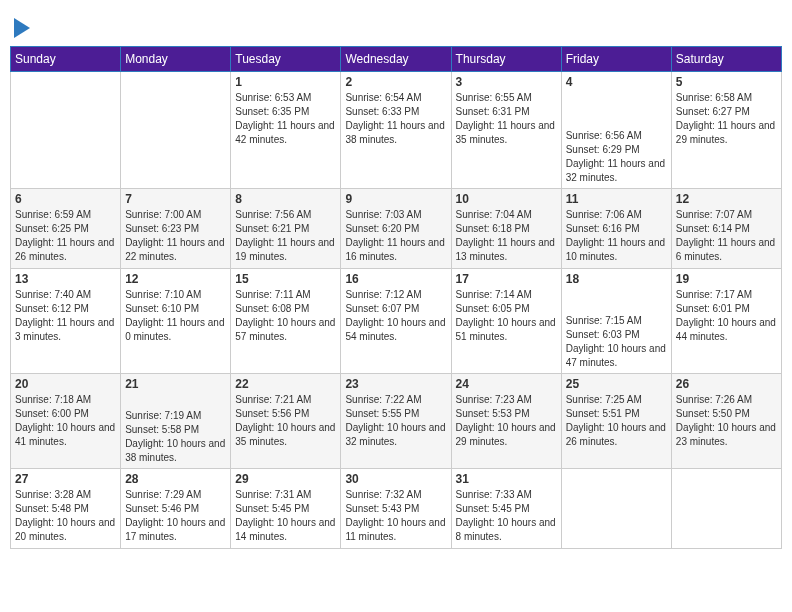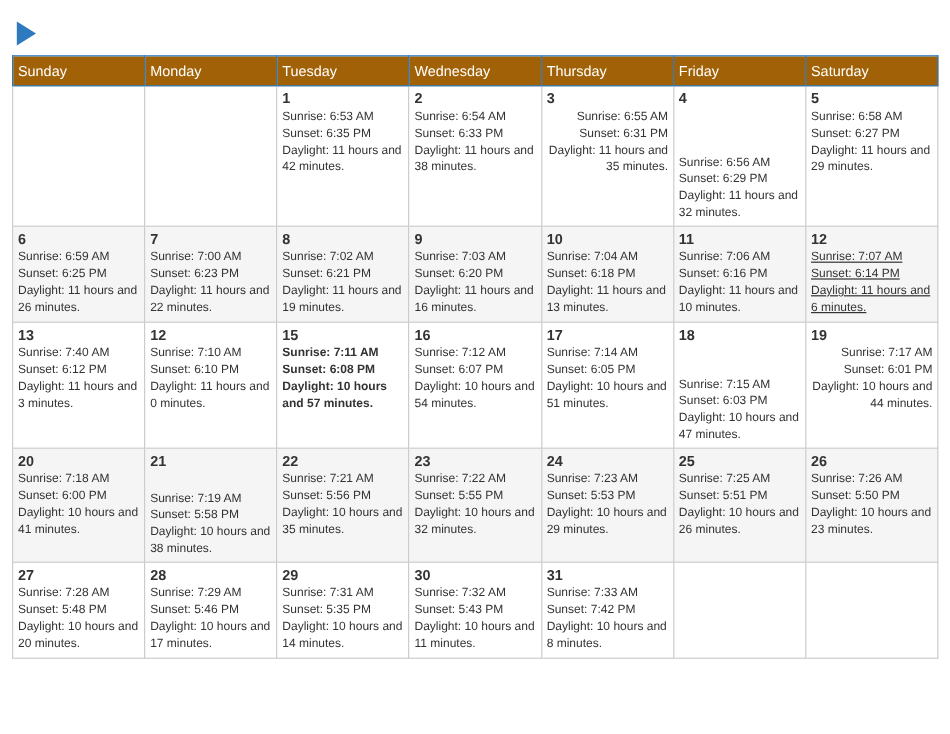--- a/index.html
+++ b/index.html
@@ -53,21 +53,21 @@
       font-size: 14px;
       color: #555;
       margin-top: 2px;
     }
     .calendar {
       width: 100%;
       border-collapse: collapse;
       font-size: 10px;
     }
     .calendar th {
-      background: #a16207;
+      background: #4c1d95;
       color: #fff;
       padding: 5px 4px;
       text-align: left;
       font-size: 12px;
       font-weight: normal;
       border: 1px solid #2e7abf;
     }
     .calendar td {
       border: 1px solid #ccc;
       vertical-align: top;
@@ -139,21 +139,21 @@
 Daylight: 11 hours and 42 minutes.</div>
         </td>
         <td>
           <div class="day-number">2</div>
           <div class="day-info" style="white-space: pre-line;">Sunrise: 6:54 AM
 Sunset: 6:33 PM
 Daylight: 11 hours and 38 minutes.</div>
         </td>
         <td>
           <div class="day-number">3</div>
-          <div class="day-info" style="white-space: pre-line; text-align: right;">Sunrise: 6:55 AM
+          <div class="day-info" style="white-space: pre-line;">Sunrise: 6:55 AM
 Sunset: 6:31 PM
 Daylight: 11 hours and 35 minutes.</div>
         </td>
         <td>
           <div class="day-number">4</div>
           <div class="day-info" style="white-space: pre-line; margin-top: 40px;">Sunrise: 6:56 AM
 Sunset: 6:29 PM
 Daylight: 11 hours and 32 minutes.</div>
         </td>
         <td>
@@ -171,21 +171,21 @@
 Daylight: 11 hours and 26 minutes.</div>
         </td>
         <td>
           <div class="day-number">7</div>
           <div class="day-info" style="white-space: pre-line;">Sunrise: 7:00 AM
 Sunset: 6:23 PM
 Daylight: 11 hours and 22 minutes.</div>
         </td>
         <td>
           <div class="day-number">8</div>
-          <div class="day-info" style="white-space: pre-line;">Sunrise: 7:02 AM
+          <div class="day-info" style="white-space: pre-line;">Sunrise: 7:56 AM
 Sunset: 6:21 PM
 Daylight: 11 hours and 19 minutes.</div>
         </td>
         <td>
           <div class="day-number">9</div>
           <div class="day-info" style="white-space: pre-line;">Sunrise: 7:03 AM
 Sunset: 6:20 PM
 Daylight: 11 hours and 16 minutes.</div>
         </td>
         <td>
@@ -195,41 +195,41 @@
 Daylight: 11 hours and 13 minutes.</div>
         </td>
         <td>
           <div class="day-number">11</div>
           <div class="day-info" style="white-space: pre-line;">Sunrise: 7:06 AM
 Sunset: 6:16 PM
 Daylight: 11 hours and 10 minutes.</div>
         </td>
         <td>
           <div class="day-number">12</div>
-          <div class="day-info" style="white-space: pre-line; text-decoration: underline;">Sunrise: 7:07 AM
+          <div class="day-info" style="white-space: pre-line;">Sunrise: 7:07 AM
 Sunset: 6:14 PM
 Daylight: 11 hours and 6 minutes.</div>
         </td>
       </tr>
       <tr>
         <td>
           <div class="day-number">13</div>
           <div class="day-info" style="white-space: pre-line;">Sunrise: 7:40 AM
 Sunset: 6:12 PM
 Daylight: 11 hours and 3 minutes.</div>
         </td>
         <td>
           <div class="day-number">12</div>
           <div class="day-info" style="white-space: pre-line;">Sunrise: 7:10 AM
 Sunset: 6:10 PM
 Daylight: 11 hours and 0 minutes.</div>
         </td>
         <td>
           <div class="day-number">15</div>
-          <div class="day-info" style="white-space: pre-line; font-weight: bold;">Sunrise: 7:11 AM
+          <div class="day-info" style="white-space: pre-line;">Sunrise: 7:11 AM
 Sunset: 6:08 PM
 Daylight: 10 hours and 57 minutes.</div>
         </td>
         <td>
           <div class="day-number">16</div>
           <div class="day-info" style="white-space: pre-line;">Sunrise: 7:12 AM
 Sunset: 6:07 PM
 Daylight: 10 hours and 54 minutes.</div>
         </td>
         <td>
@@ -239,21 +239,21 @@
 Daylight: 10 hours and 51 minutes.</div>
         </td>
         <td>
           <div class="day-number">18</div>
           <div class="day-info" style="white-space: pre-line; margin-top: 28px;">Sunrise: 7:15 AM
 Sunset: 6:03 PM
 Daylight: 10 hours and 47 minutes.</div>
         </td>
         <td>
           <div class="day-number">19</div>
-          <div class="day-info" style="white-space: pre-line; text-align: right;">Sunrise: 7:17 AM
+          <div class="day-info" style="white-space: pre-line;">Sunrise: 7:17 AM
 Sunset: 6:01 PM
 Daylight: 10 hours and 44 minutes.</div>
         </td>
       </tr>
       <tr>
         <td>
           <div class="day-number">20</div>
           <div class="day-info" style="white-space: pre-line;">Sunrise: 7:18 AM
 Sunset: 6:00 PM
 Daylight: 10 hours and 41 minutes.</div>
@@ -291,45 +291,45 @@
         <td>
           <div class="day-number">26</div>
           <div class="day-info" style="white-space: pre-line;">Sunrise: 7:26 AM
 Sunset: 5:50 PM
 Daylight: 10 hours and 23 minutes.</div>
         </td>
       </tr>
       <tr>
         <td>
           <div class="day-number">27</div>
-          <div class="day-info" style="white-space: pre-line;">Sunrise: 7:28 AM
+          <div class="day-info" style="white-space: pre-line;">Sunrise: 3:28 AM
 Sunset: 5:48 PM
 Daylight: 10 hours and 20 minutes.</div>
         </td>
         <td>
           <div class="day-number">28</div>
           <div class="day-info" style="white-space: pre-line;">Sunrise: 7:29 AM
 Sunset: 5:46 PM
 Daylight: 10 hours and 17 minutes.</div>
         </td>
         <td>
           <div class="day-number">29</div>
           <div class="day-info" style="white-space: pre-line;">Sunrise: 7:31 AM
-Sunset: 5:35 PM
+Sunset: 5:45 PM
 Daylight: 10 hours and 14 minutes.</div>
         </td>
         <td>
           <div class="day-number">30</div>
           <div class="day-info" style="white-space: pre-line;">Sunrise: 7:32 AM
 Sunset: 5:43 PM
 Daylight: 10 hours and 11 minutes.</div>
         </td>
         <td>
           <div class="day-number">31</div>
           <div class="day-info" style="white-space: pre-line;">Sunrise: 7:33 AM
-Sunset: 7:42 PM
+Sunset: 5:45 PM
 Daylight: 10 hours and 8 minutes.</div>
         </td>
         <td class="empty-cell"></td>
         <td class="empty-cell"></td>
       </tr>
     </tbody>
 </table>
 
 </body></html>

